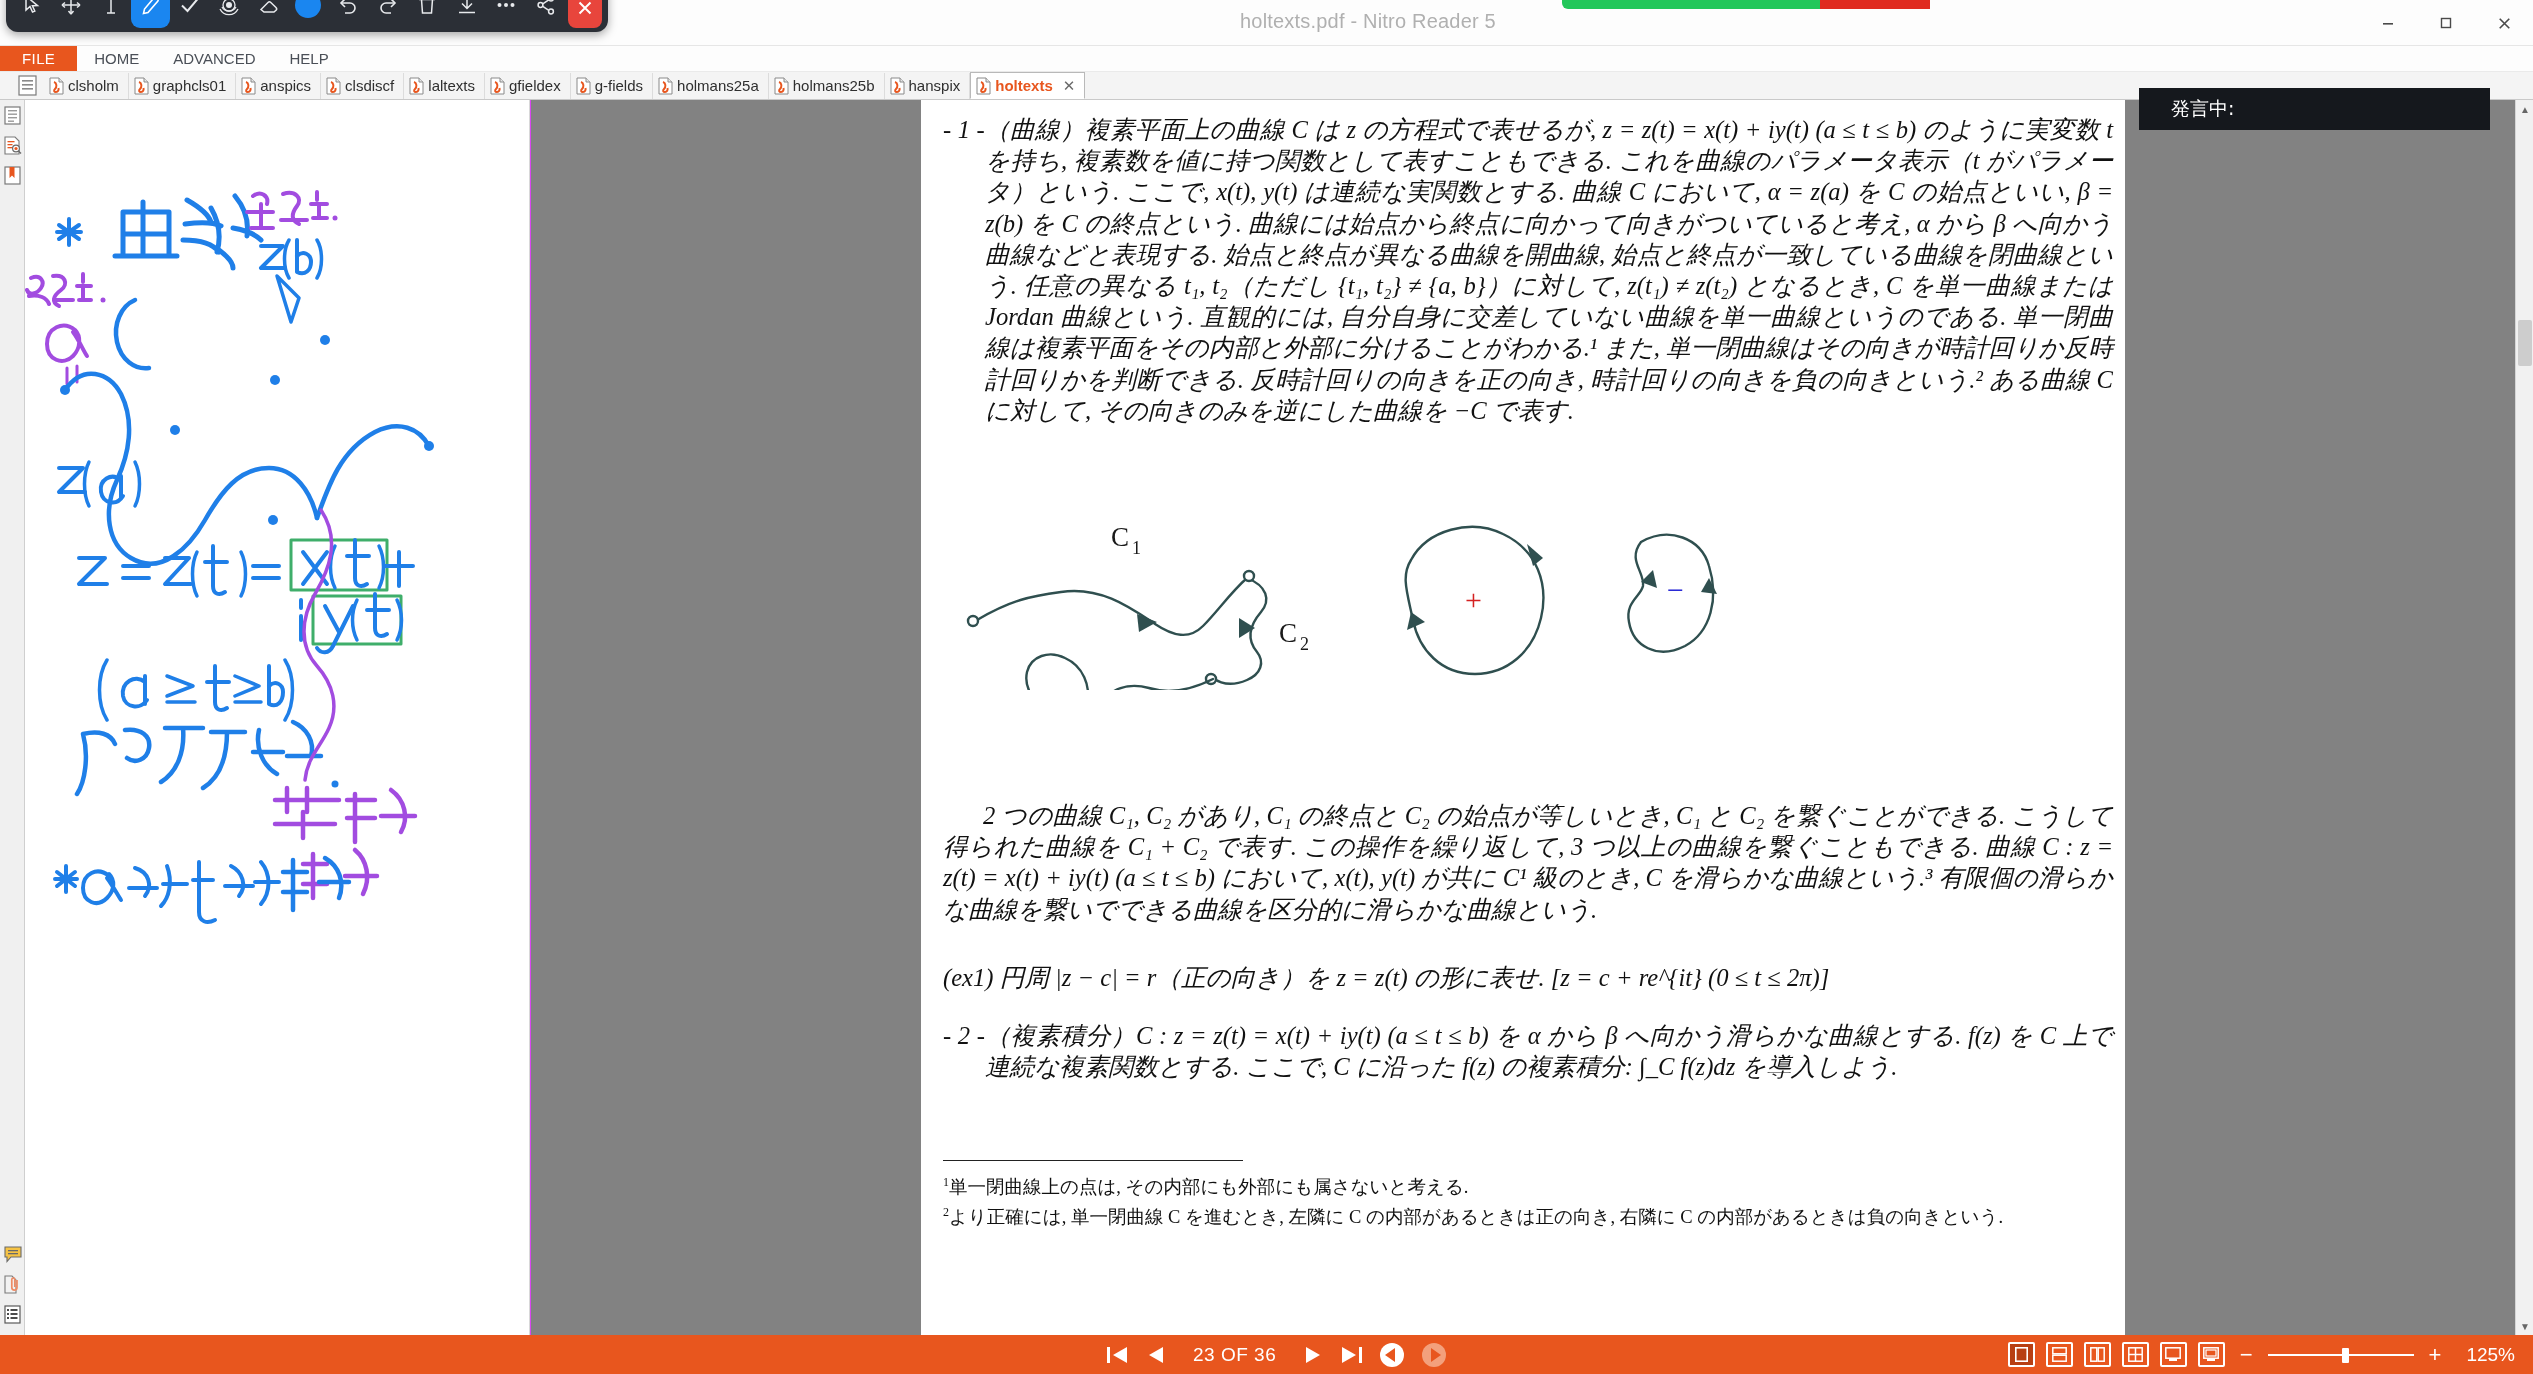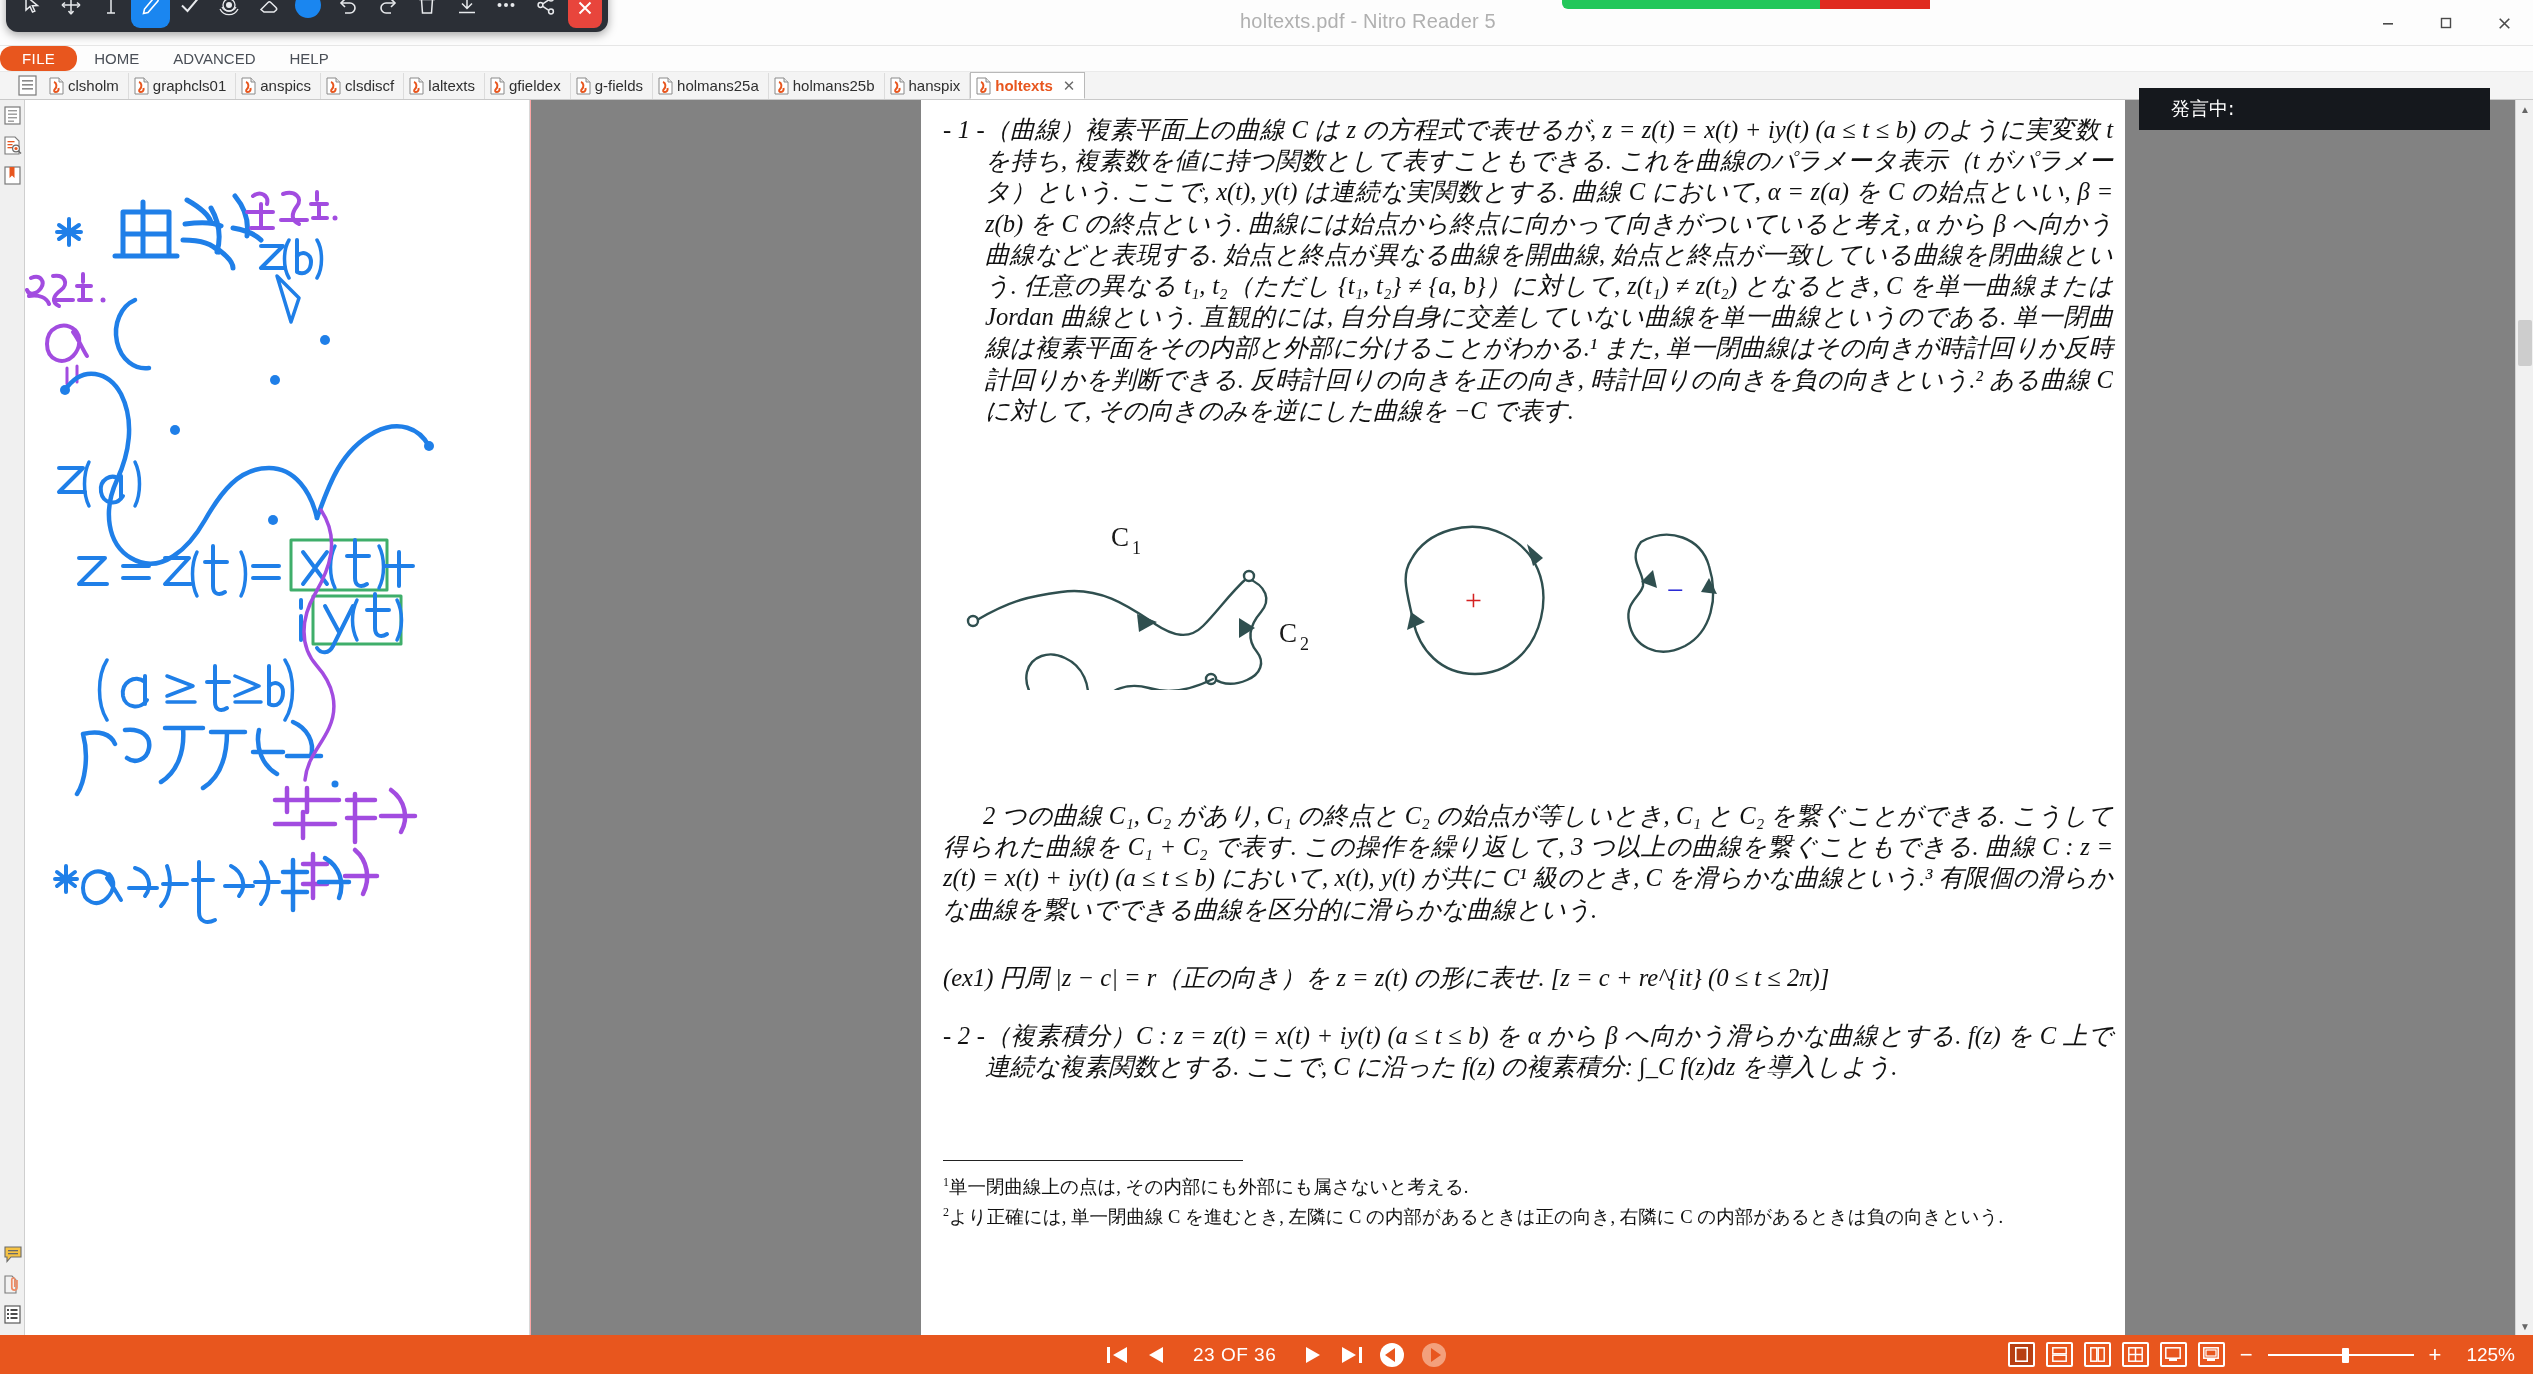--- a/index.html
+++ b/index.html
@@ -3,21 +3,21 @@
 <meta charset="utf-8">
 <style>
   * { box-sizing: border-box; }
   html, body {
     margin: 0; padding: 0;
     width: 2533px; height: 1374px;
     overflow: hidden;
     background: #ffffff;
     font-family: "Liberation Sans", sans-serif;
   }
-  #app { position: relative; width: 2533px; height: 1374px; background:#fca5a5; }
+  #app { position: relative; width: 2533px; height: 1374px; background:#d946ef; }
 
   
   .titlebar {
     position:absolute; left:0; top:0; width:2533px; height:46px;
     background:#fdfdfd; border-bottom:1px solid #e6e6e6;
   }
   .title-text {
     position:absolute; left:1240px; top:10px;
     font-size:20px; color:#b0b0b0; letter-spacing:.2px; white-space:nowrap;
   }
@@ -55,21 +55,21 @@
   .float-tools svg { display:block; }
 
   
   .ribbon {
     position:absolute; left:0; top:46px; width:2533px; height:26px;
     background:#fdfdfd; display:flex; align-items:stretch;
     border-bottom:1px solid #eaeaea;
   }
   .ribbon-file {
     background:#e8561e; color:#fff; font-size:15px; letter-spacing:.4px;
-    padding:0 22px; display:flex; align-items:center; font-weight:400;border-radius:12px;
+    padding:0 22px; display:flex; align-items:center; font-weight:400;
   }
   .ribbon-item {
     color:#4a4f57; font-size:15px; padding:0 17px; display:flex; align-items:center;
   }
 
   
   .tabstrip {
     position:absolute; left:0; top:72px; width:2533px; height:28px;
     background:#f4f4f4; border-bottom:1px solid #c9c9c9;
     display:flex; align-items:center; padding-left:14px;

